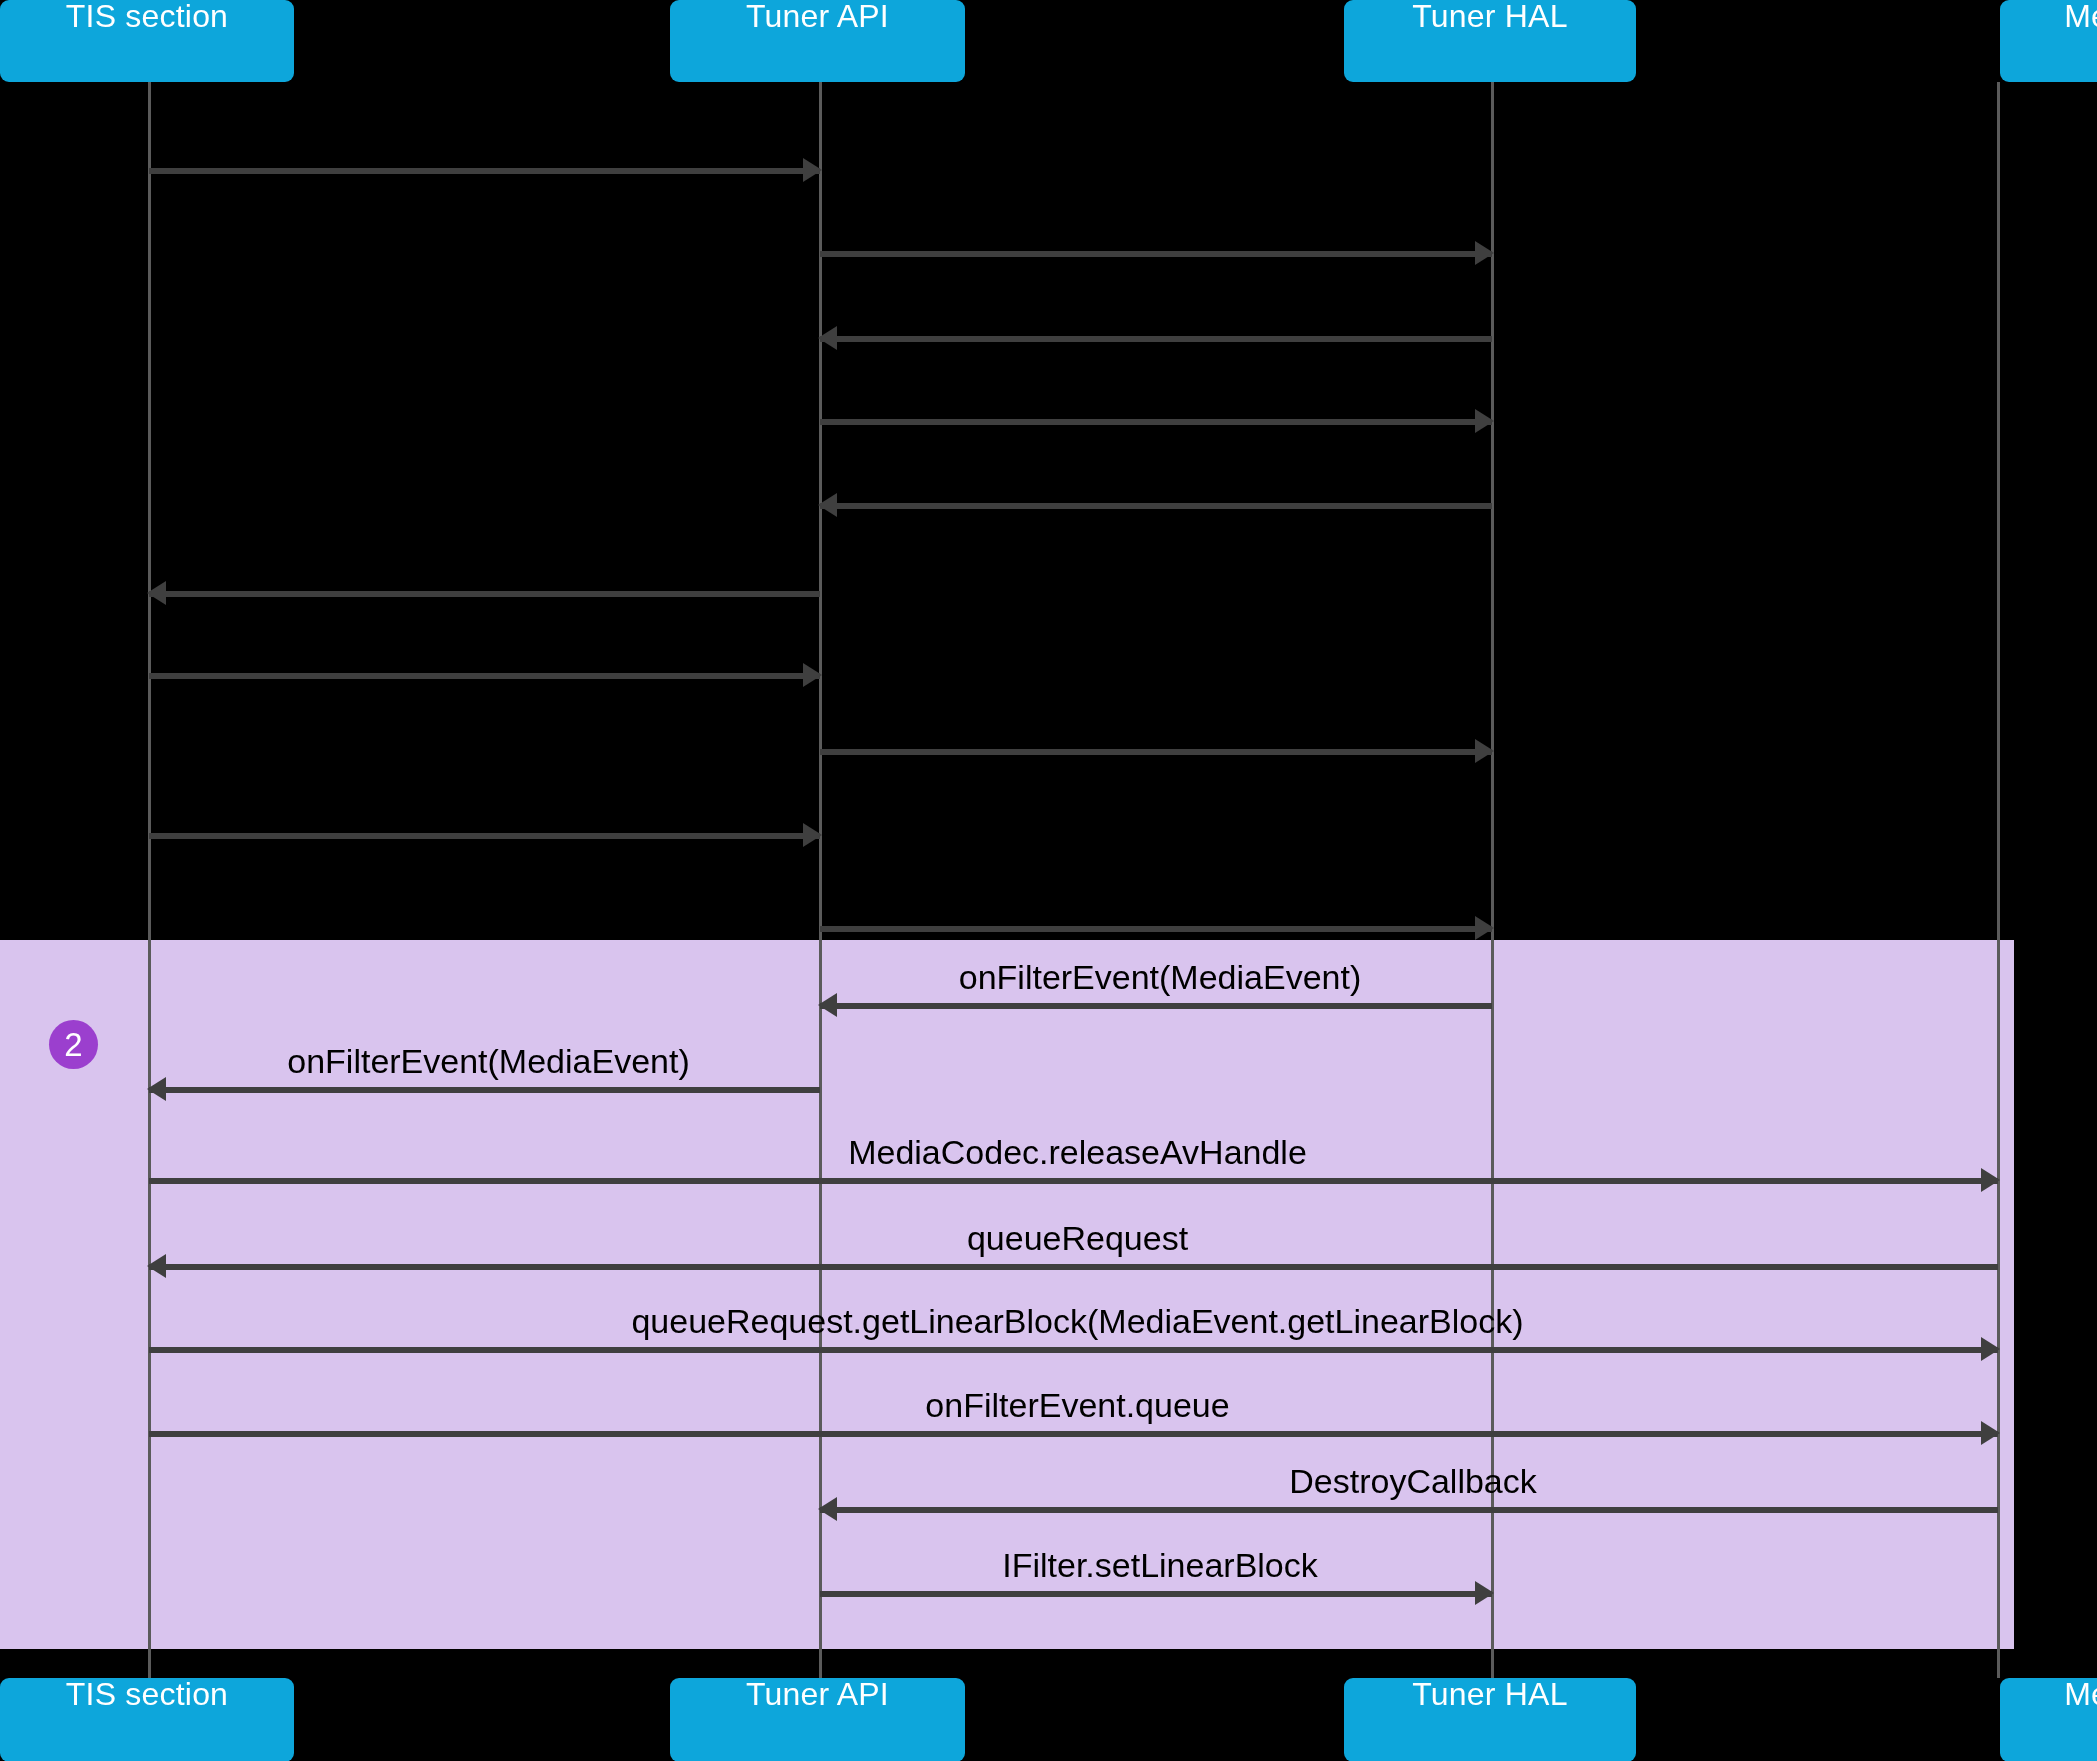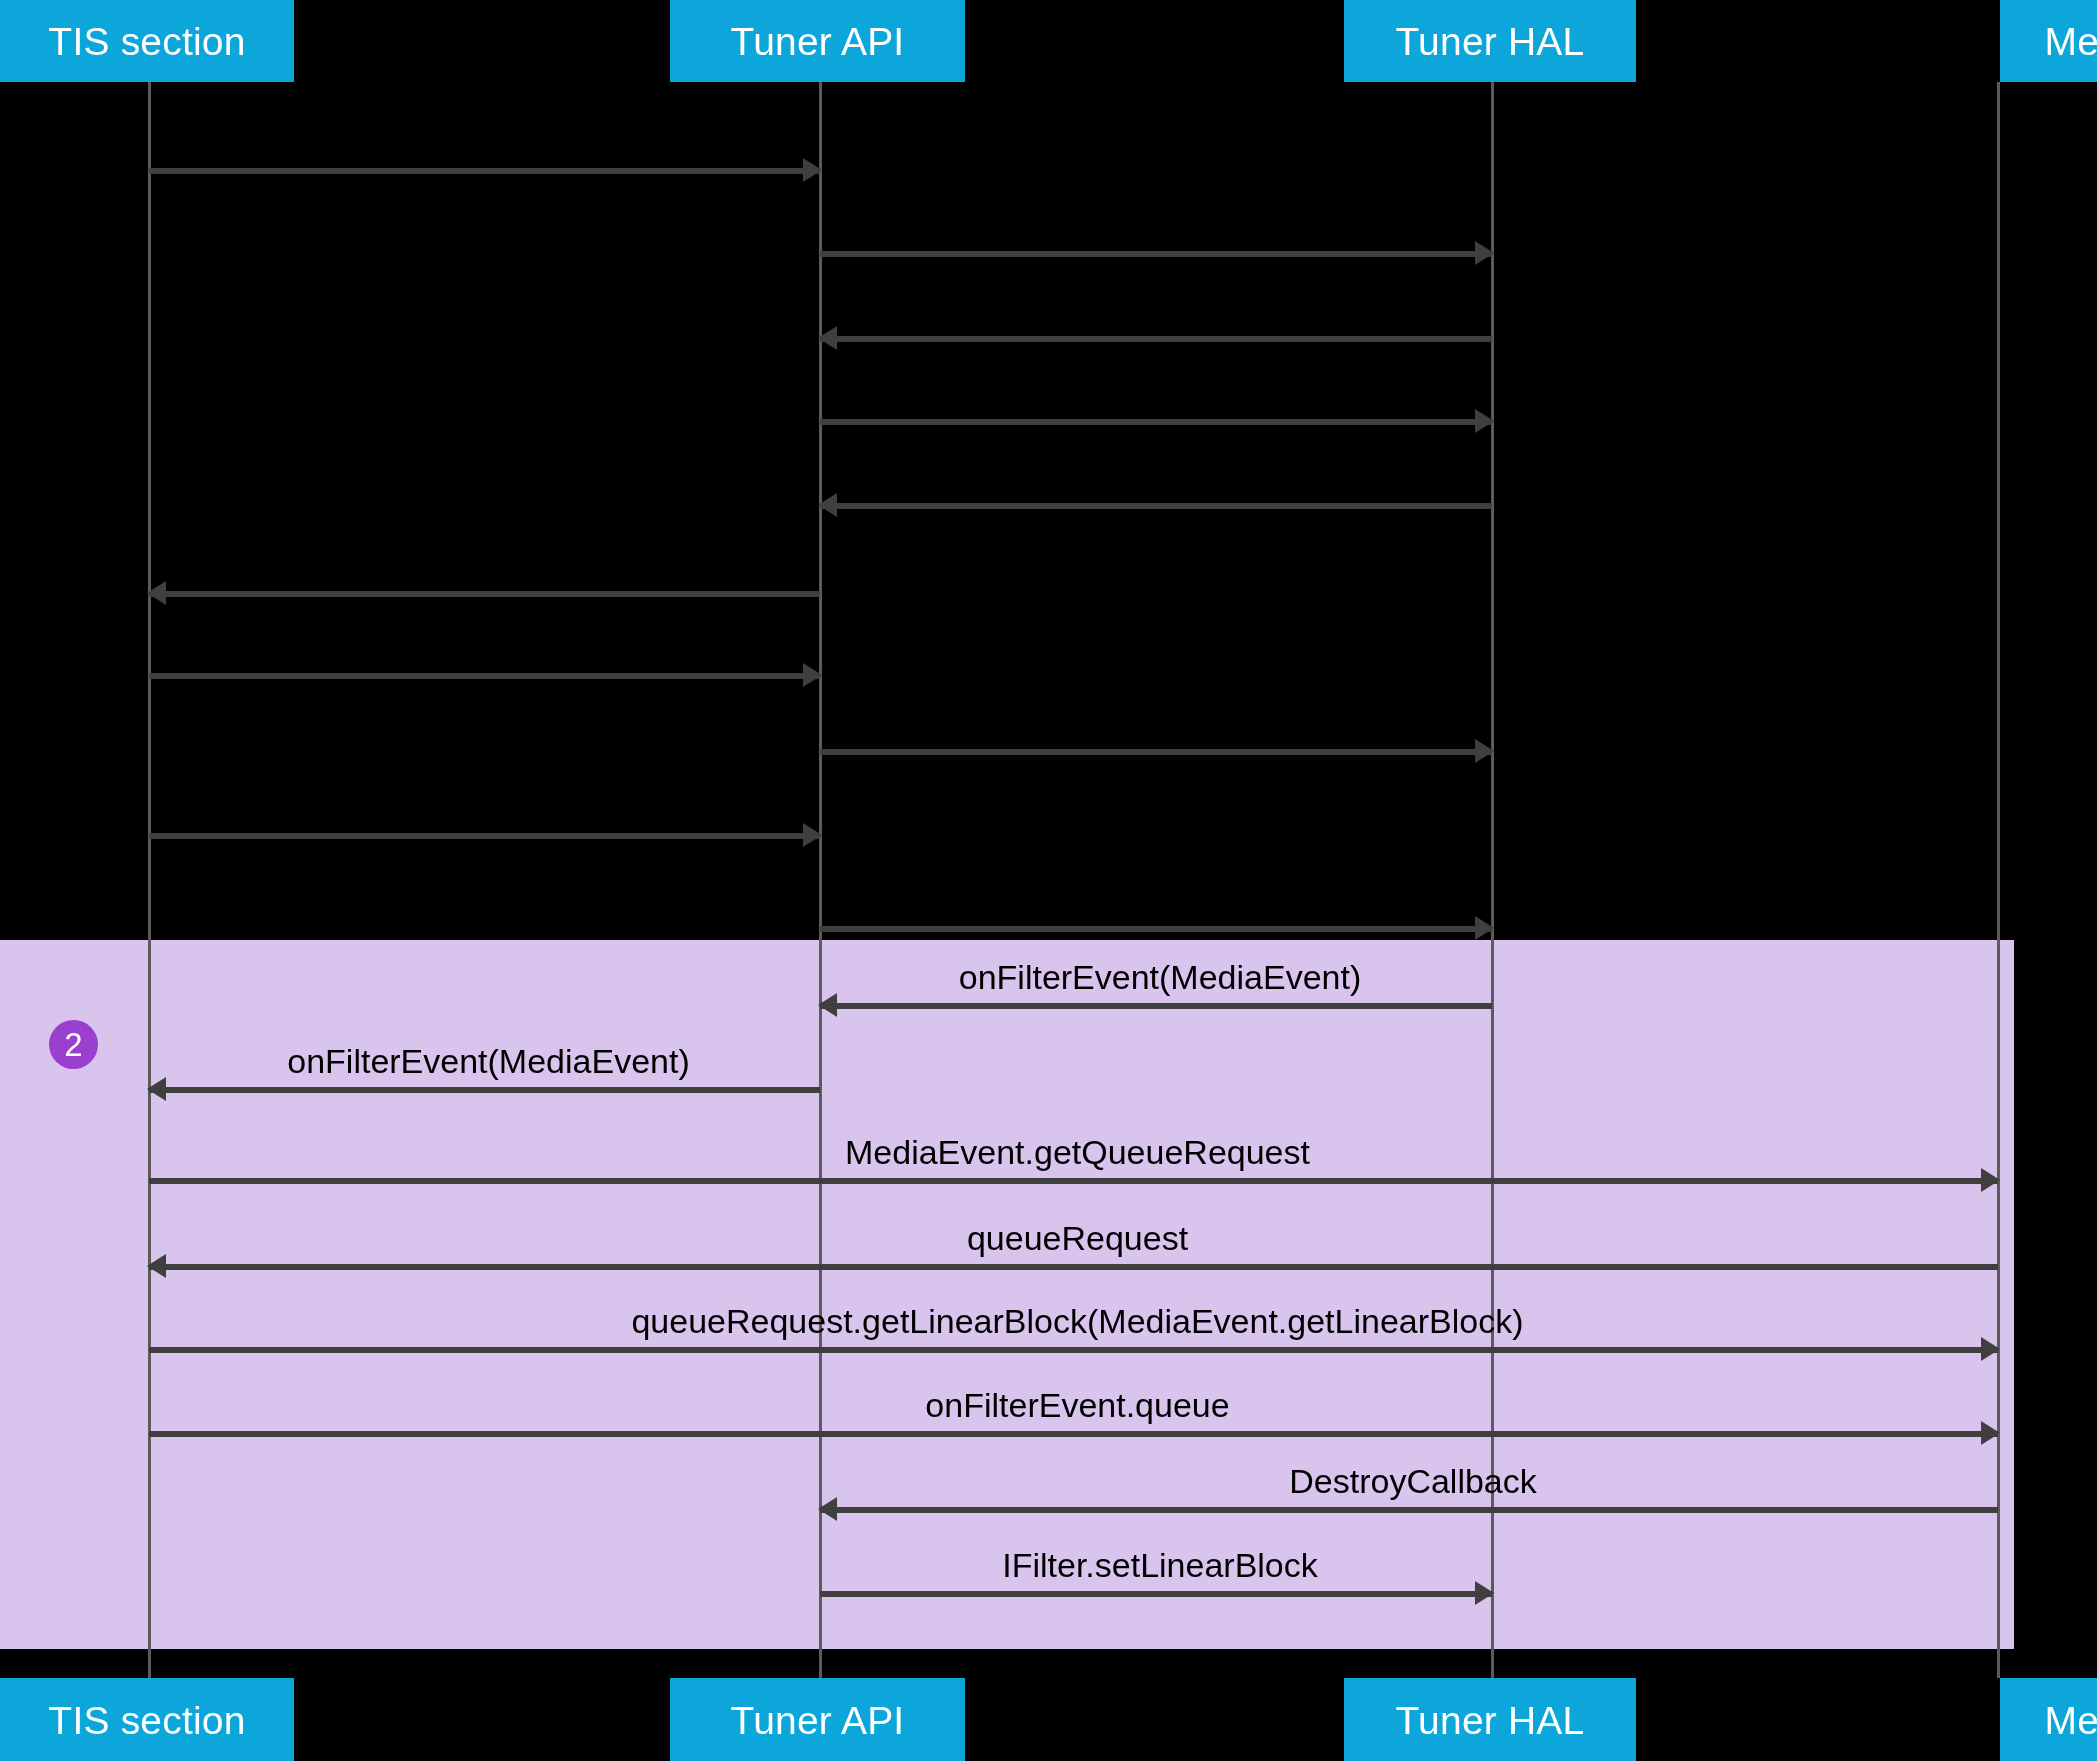--- a/index.html
+++ b/index.html
@@ -15,26 +15,27 @@
     font-family: "Liberation Sans", sans-serif;
     overflow: hidden;
   }
 
   
   .actor-box {
     position: absolute;
     background: #0DA6DB;
     color: #FFFFFF;
     display: flex;
-    align-items: center;
+    align-items: flex-start;
     justify-content: center;
-    font-size: 39px;
+    font-size: 32px;
     line-height: 1;
     letter-spacing: 0.2px;
     white-space: nowrap;
+    border-radius: 9px;
   }
 
   
   .lifeline {
     position: absolute;
     width: 2.9px;
     background: #5B5B5B;
   }
 
   
@@ -157,21 +158,21 @@
         <div class="label">onFilterEvent(MediaEvent)</div>
       </div>
       <div class="msg to-left" style="left: 149px; width: 671px; top: 1087px;">
         <div class="line" style="background: rgb(63, 63, 63);"></div>
         <div class="head" style="border-right-color: rgb(63, 63, 63);"></div>
         <div class="label">onFilterEvent(MediaEvent)</div>
       </div>
       <div class="msg to-right" style="left: 149px; width: 1849px; top: 1178px;">
         <div class="line" style="background: rgb(63, 63, 63);"></div>
         <div class="head" style="border-left-color: rgb(63, 63, 63);"></div>
-        <div class="label">MediaEvent.getQueueRequest</div>
+        <div class="label">MediaCodec.releaseAvHandle</div>
       </div>
       <div class="msg to-left" style="left: 149px; width: 1849px; top: 1264px;">
         <div class="line" style="background: rgb(63, 63, 63);"></div>
         <div class="head" style="border-right-color: rgb(63, 63, 63);"></div>
         <div class="label">queueRequest</div>
       </div>
       <div class="msg to-right" style="left: 149px; width: 1849px; top: 1347px;">
         <div class="line" style="background: rgb(63, 63, 63);"></div>
         <div class="head" style="border-left-color: rgb(63, 63, 63);"></div>
         <div class="label">queueRequest.getLinearBlock(MediaEvent.getLinearBlock)</div>

